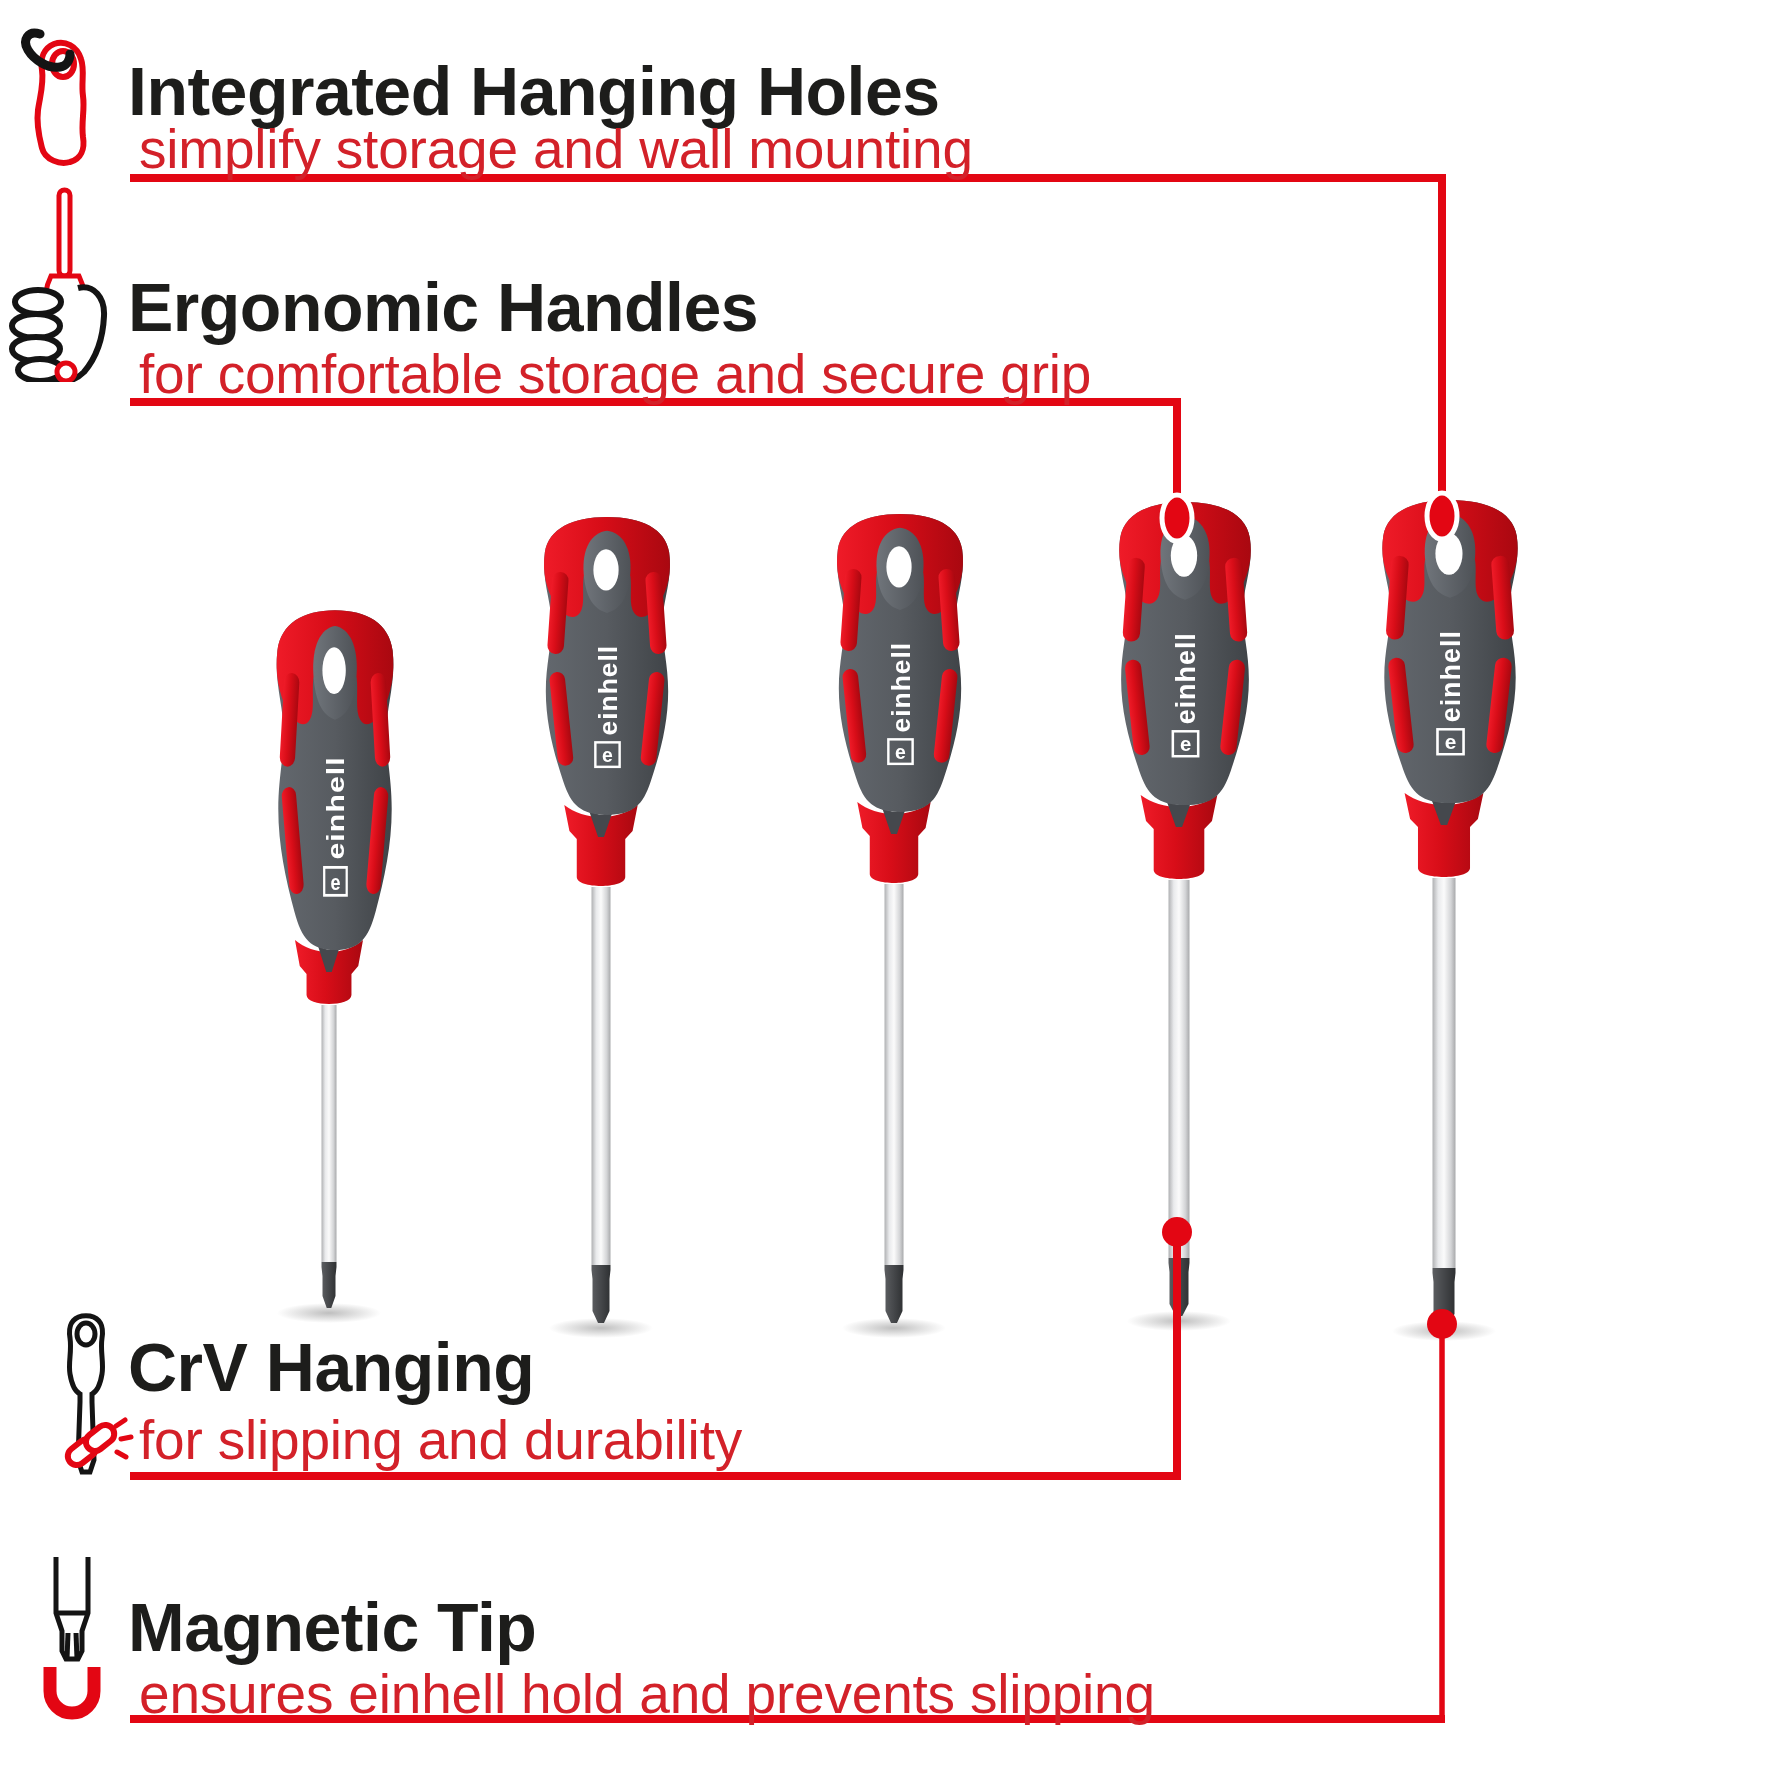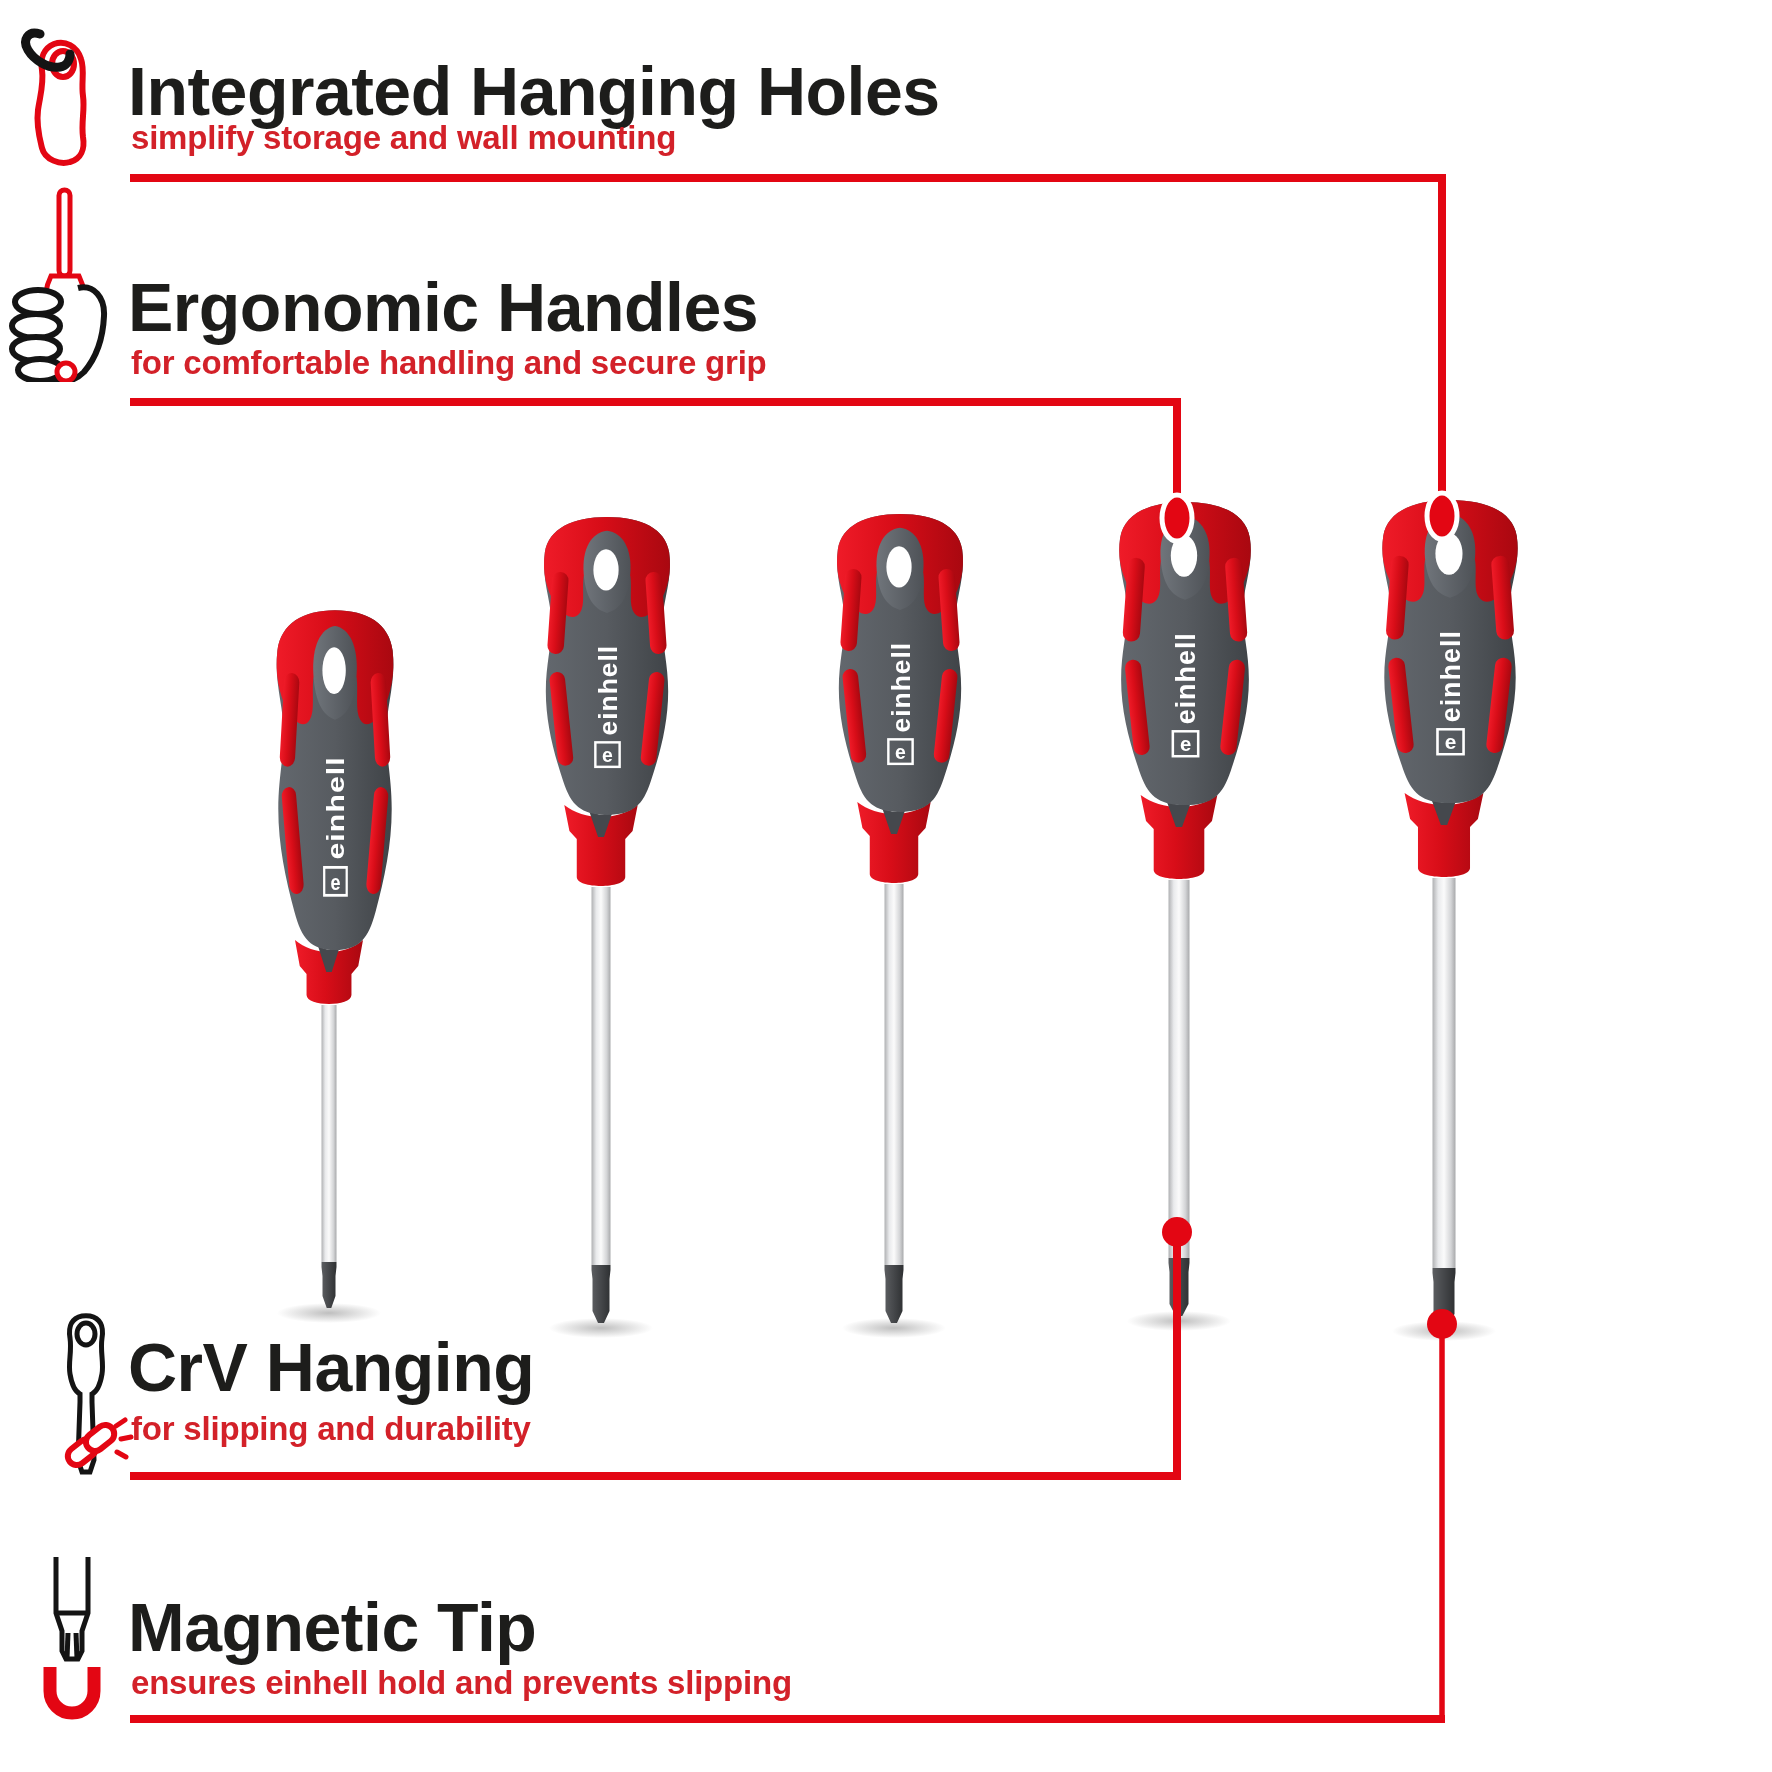--- a/index.html
+++ b/index.html
@@ -1,22 +1,22 @@
 <!DOCTYPE html>
 <html style="--ink: #1d1d1b; --text-red: #d32129;"><head>
 <meta charset="utf-8">
 <style>
   html,body{margin:0;padding:0;background:#fff;}
   #canvas{position:relative;width:1772px;height:1772px;background:#fff;overflow:hidden;
           font-family:"Liberation Sans",sans-serif;}
   .layer{position:absolute;left:0;top:0;}
   .f-title{position:absolute;margin:0;font-weight:700;font-size:68px;line-height:1.05;
            color:var(--ink,#1d1d1b);letter-spacing:-0.5px;white-space:nowrap;}
-  .f-sub{position:absolute;font-weight:700;font-size:33px;line-height:1.05;
-         color:var(--text-red,#d32129);letter-spacing:-0.2px;white-space:nowrap;}
+  .f-sub{position:absolute;font-weight:400;font-size:55px;line-height:1.05;
+         color:var(--text-red,#d32129);letter-spacing:-0.2px;white-space:nowrap;margin-left:8px;}
   .f-icon{position:absolute;}
   .f-icon svg{display:block;width:100%;height:100%;}
 </style>
 </head>
 <body>
 
 <div id="canvas">
 
   <svg class="layer" id="screwdrivers" width="1772" height="1772" viewBox="0 0 1772 1772">
       <defs>
@@ -203,21 +203,21 @@
       <path d="M49,90 L77,90 C82,100 84,112 82,126 L80,158 C79,172 73,181 63,183 C53,181 47,172 46,158 L44,126 C42,112 44,100 49,90 Z" stroke="#e30613" stroke-width="5" fill="#fff"></path>
       <path d="M76,102 C92,98 103,112 102,130 C101,152 94,172 82,186 C72,196 58,198 50,192" stroke="#141414" stroke-width="6" fill="#fff"></path>
       <ellipse cx="36" cy="116" rx="23" ry="12" stroke="#141414" stroke-width="6" fill="#fff"></ellipse>
       <ellipse cx="34" cy="140" rx="24" ry="12" stroke="#141414" stroke-width="6" fill="#fff"></ellipse>
       <ellipse cx="34" cy="163" rx="24" ry="12" stroke="#141414" stroke-width="6" fill="#fff"></ellipse>
       <ellipse cx="38" cy="184" rx="22" ry="11" stroke="#141414" stroke-width="6" fill="#fff"></ellipse>
       <circle cx="64" cy="186" r="9" stroke="#e30613" stroke-width="5" fill="#fff"></circle>
     </svg>
   </div>
   <h2 class="f-title" style="left:128px;top:272px">Ergonomic Handles</h2>
-  <div class="f-sub" style="left:131px;top:346px">for comfortable handling and secure grip</div>
+  <div class="f-sub" style="left:131px;top:346px">for comfortable storage and secure grip</div>
 
   <div class="f-icon" style="left:36px;top:1310px;width:100px;height:186px">
     <svg viewBox="0 0 100 186">
       <path d="M46,6 C36,8 32,16 34,28 C36,42 32,52 34,64 C36,76 40,82 44,84 L44,92 L42,150 L46,162 L54,162 L58,150 L56,92 L56,84 C60,82 64,76 66,64 C68,52 64,42 66,28 C68,16 64,8 54,6 C51,5.5 49,5.5 46,6 Z" stroke="#141414" stroke-width="5" fill="#fff"></path>
       <ellipse cx="50" cy="24" rx="9" ry="11" stroke="#141414" stroke-width="5" fill="#fff"></ellipse>
       <g stroke="#e30613" stroke-width="6" fill="#fff" transform="rotate(-38 55 135)">
         <rect x="28" y="126" width="31" height="18" rx="9"></rect>
         <rect x="51" y="126" width="31" height="18" rx="9"></rect>
       </g>
       <g stroke="#e30613" stroke-width="5" stroke-linecap="round">

